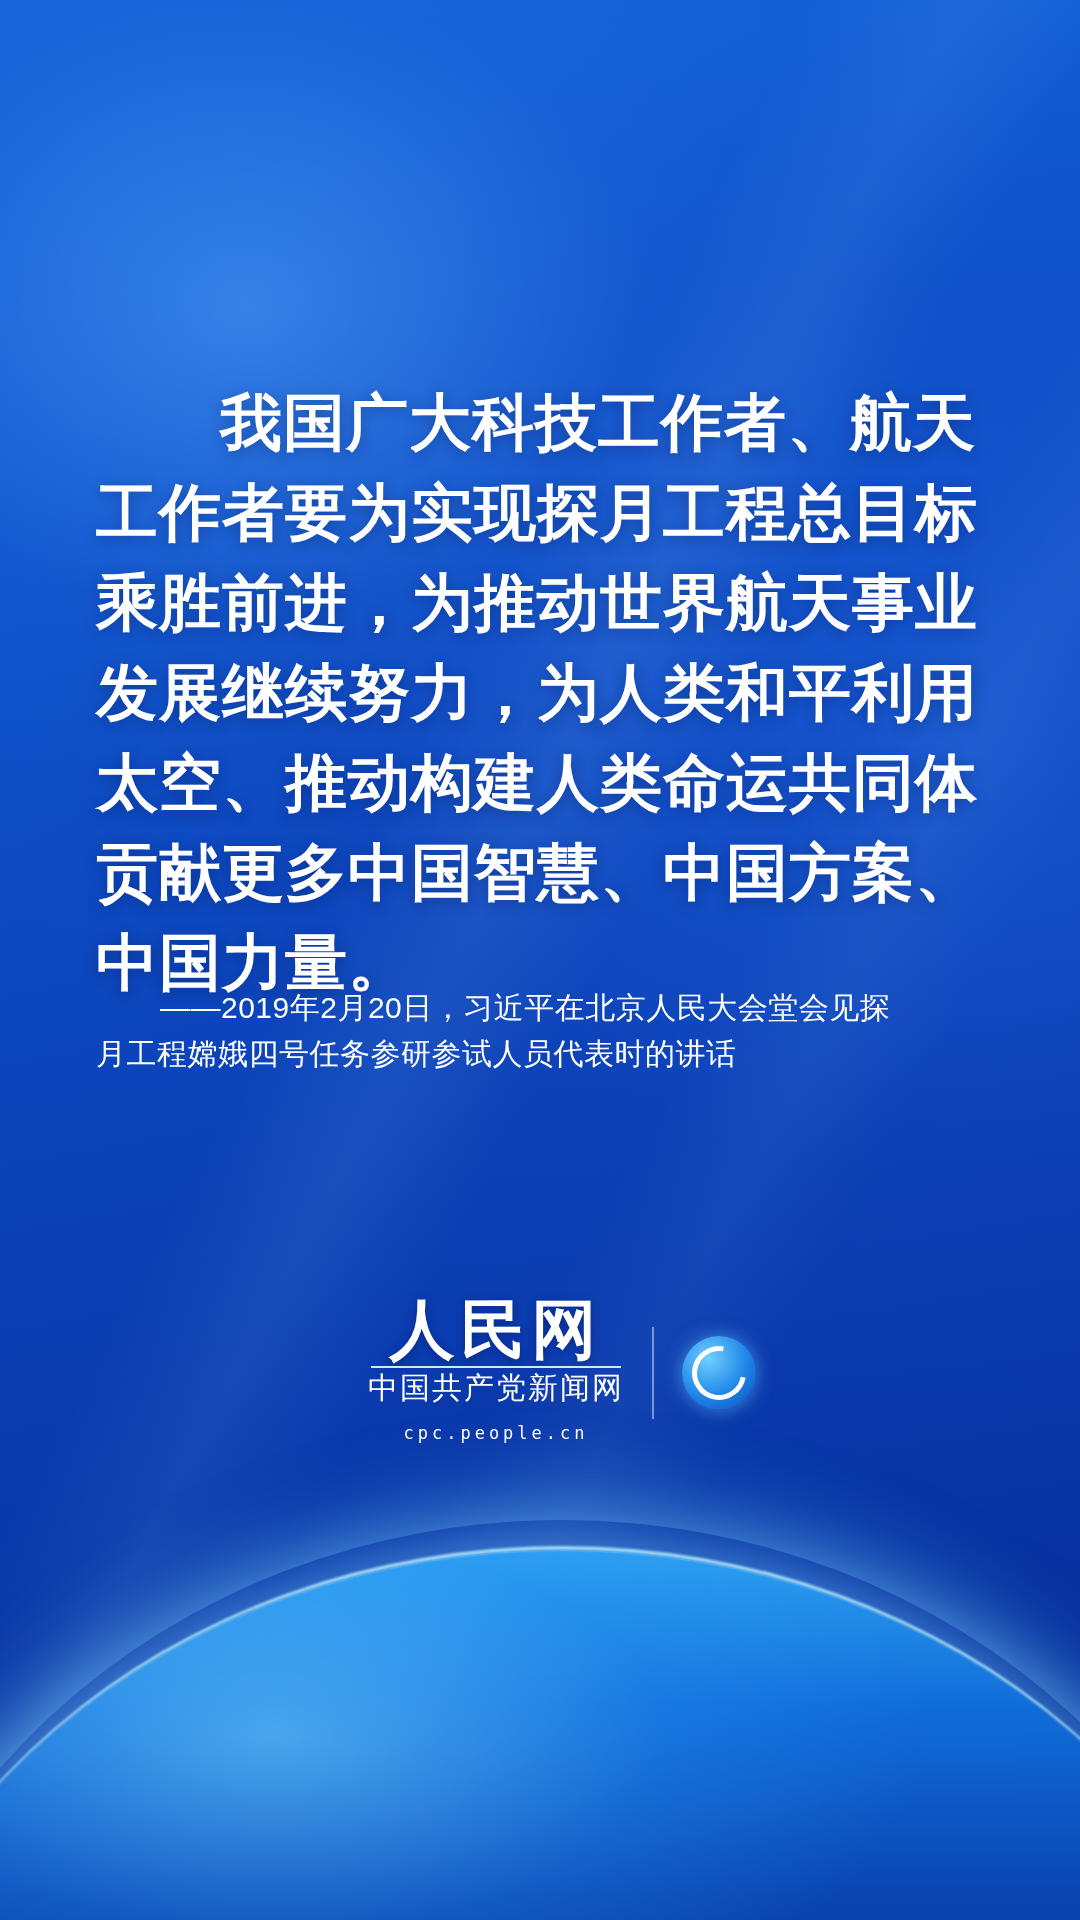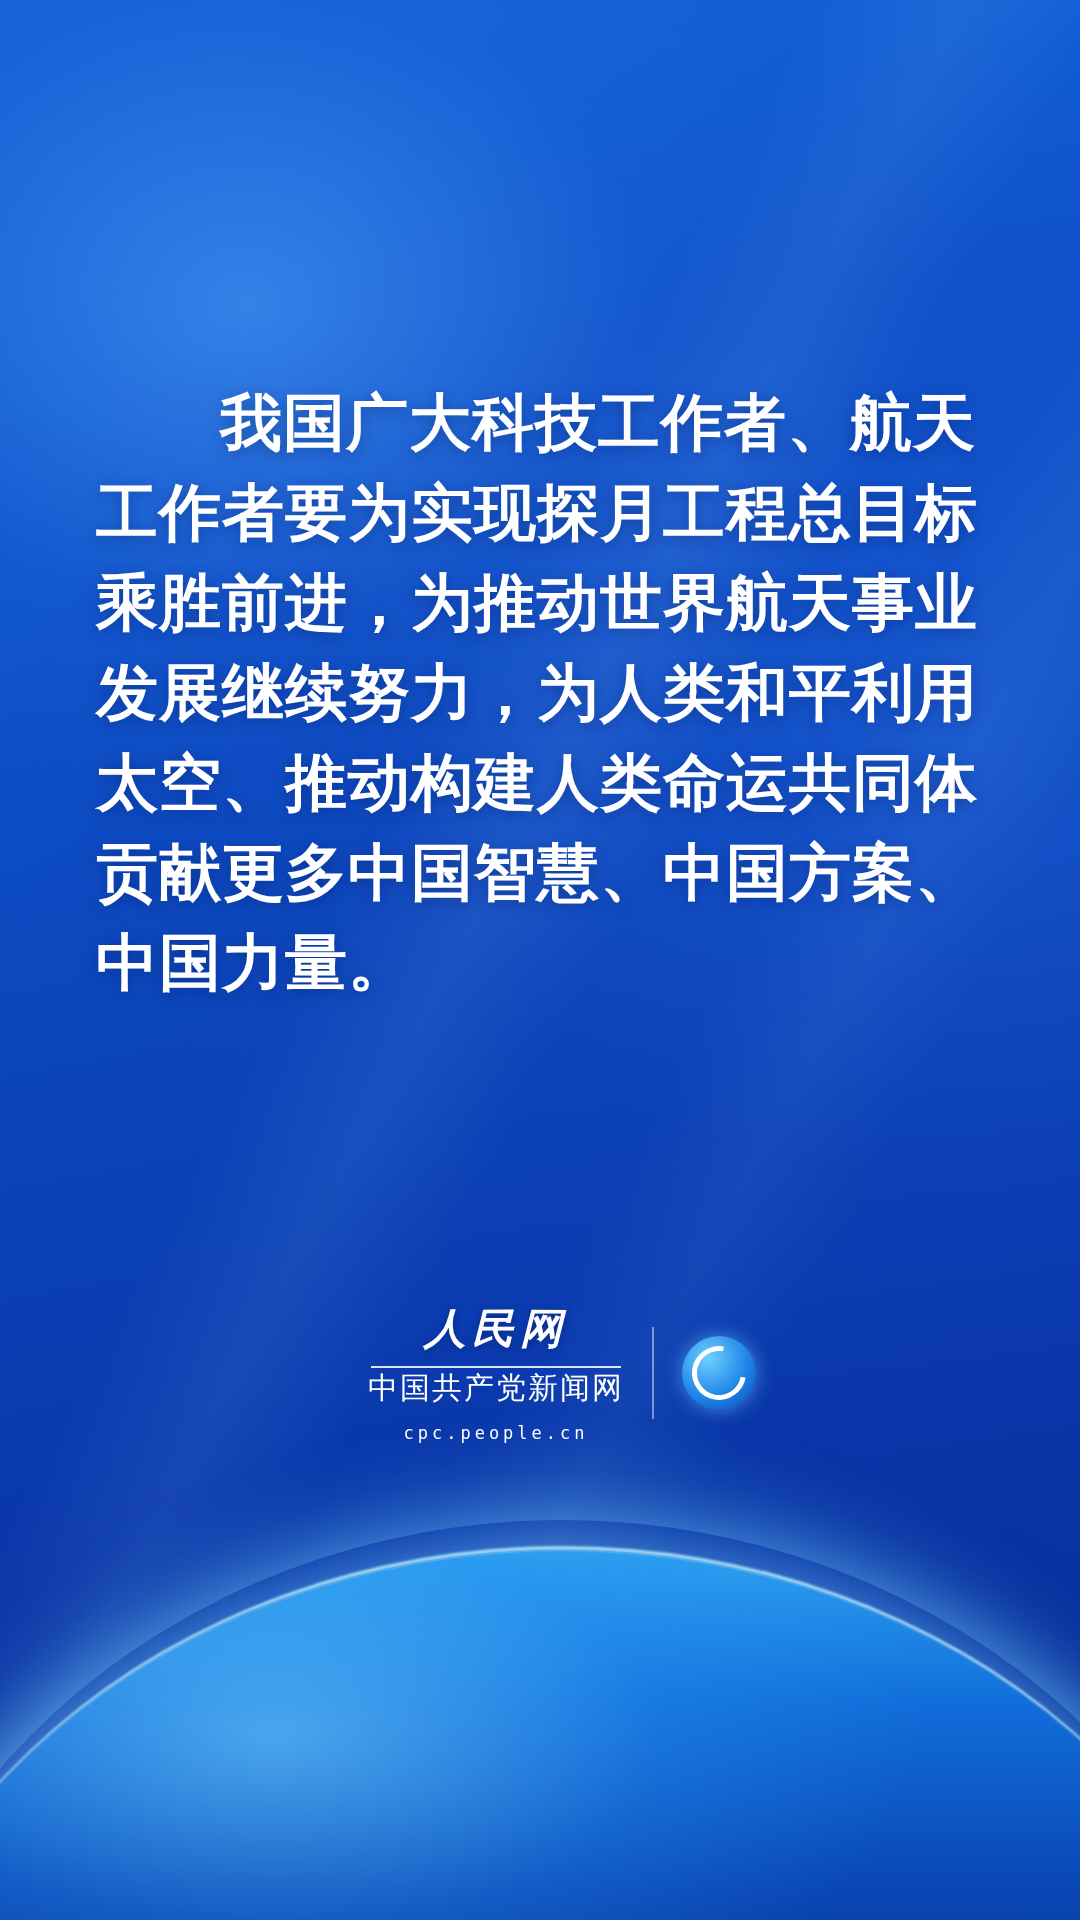--- a/index.html
+++ b/index.html
@@ -80,25 +80,24 @@
 
   .people-logo {
     display: flex;
     flex-direction: column;
     align-items: center;
     color: #ffffff;
   }
   .people-logo .cn-name {
     font-family: "DejaVu Serif", "Liberation Serif", serif;
     font-weight: 700;
-    font-size: 42px;
+    font-size: 65px;
     letter-spacing: 6px;
     line-height: 58px;
     text-shadow: 0 2px 8px rgba(0,20,80,0.4);
-    font-style: italic;
   }
   .people-logo .rule {
     width: 250px;
     height: 2px;
     background: rgba(255,255,255,0.85);
     margin: 8px 0 7px;
   }
   .people-logo .sub-cn {
     font-family: "Liberation Sans", sans-serif;
     font-size: 30px;
@@ -205,20 +204,21 @@
 </style>
 </head>
 <body>
 
 <div class="poster">
 
   <div class="streaks"></div>
 
   <div class="quote">我国广大科技工作者、航天工作者要为实现探月工程总目标乘胜前进，为推动世界航天事业发展继续努力，为人类和平利用太空、推动构建人类命运共同体贡献更多中国智慧、中国方案、中国力量。</div>
 
+  <div class="attribution">——2019年2月20日，习近平在北京人民大会堂会见探月工程嫦娥四号任务参研参试人员代表时的讲话</div>
 
   <div class="logo-row">
 
     <div class="people-logo">
       <div class="cn-name">人民网</div>
       <div class="rule"></div>
       <div class="sub-cn">中国共产党新闻网</div>
       <div class="sub-en">cpc.people.cn</div>
     </div>
 

